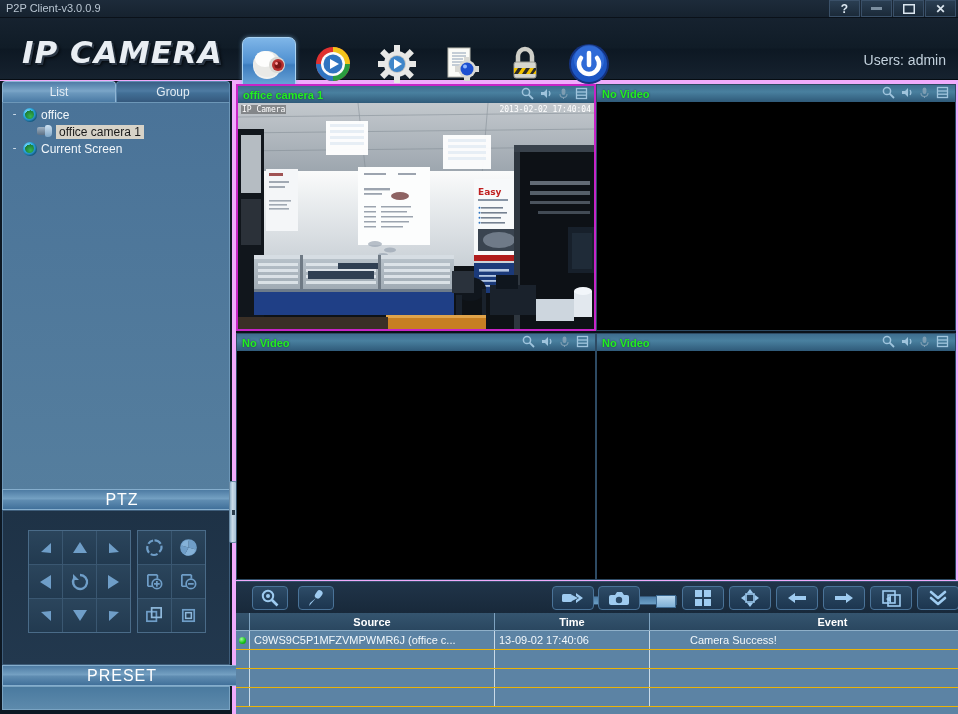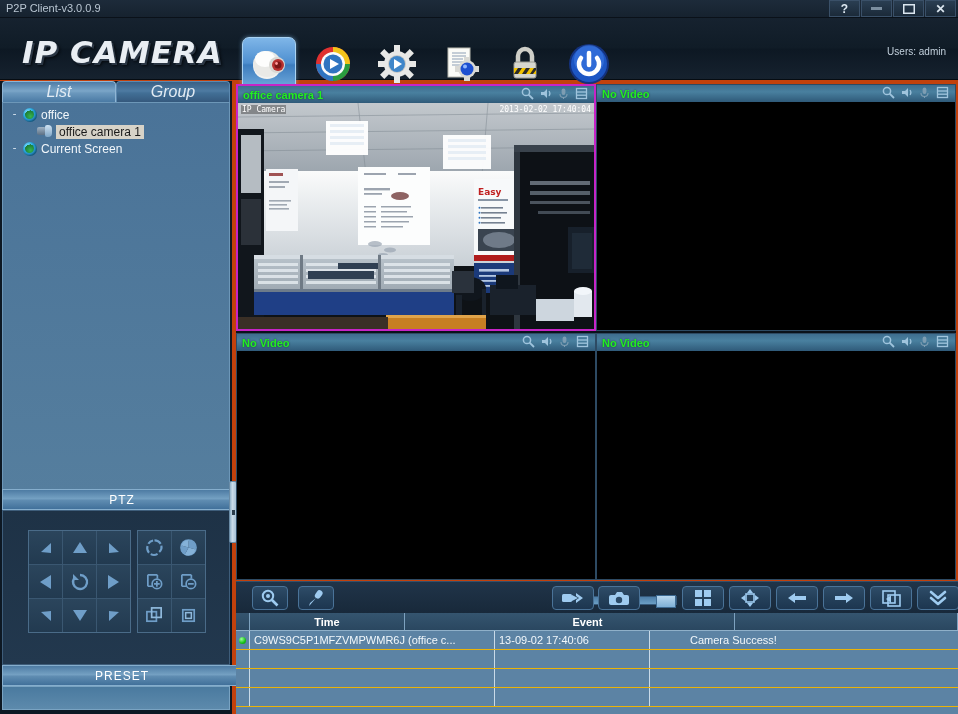--- a/index.html
+++ b/index.html
@@ -2,21 +2,21 @@
 <html><head>
 <meta charset="utf-8">
 <style>
   * { box-sizing: border-box; margin: 0; padding: 0; }
   html, body {
     width: 958px; height: 714px;
     background: #0a1119;
     font-family: "Liberation Sans", sans-serif;
     overflow: hidden;
   }
-  #app { position: relative; width: 958px; height: 714px; background: #c2410c; }
+  #app { position: relative; width: 958px; height: 714px; background: #f0abfc; }
 
   
   .titlebar {
     position: absolute; left: 0; top: 0; width: 958px; height: 18px;
     background: linear-gradient(to bottom, #1d2b3a 0%, #16222f 100%);
     border-bottom: 1px solid #0a1119;
   }
   .titlebar-text {
     position: absolute; left: 6px; top: 2px;
     font-size: 11px; color: #b9c6d2;
@@ -50,45 +50,44 @@
   .tb-btn {
     width: 54px; height: 54px; position: relative;
     display: flex; align-items: center; justify-content: center;
   }
   .tb-btn.active {
     background: linear-gradient(to bottom, #7fb6e8 0%, #4e8fd0 48%, #3c7cbe 52%, #74aede 100%);
     border: 1px solid #a9d2f2; border-radius: 7px;
     box-shadow: 0 0 4px rgba(130,190,240,.6);
   }
   .users {
-    position: absolute; right: 12px; top: 28px;
-    font-size: 10px; color: #c3d1dd;
+    position: absolute; right: 12px; top: 34px;
+    font-size: 14px; color: #c3d1dd;
   }
   .clock {
     position: absolute; right: 10px; top: 44px;
     background: #000; color: #e8f0f7;
     font-family: "DejaVu Sans Mono", monospace;
     font-size: 15px; letter-spacing: 1px;
     padding: 2px 8px 3px 8px;
     border: 1px solid #2c3a49;
   }
 
   
   .sidebar {
     position: absolute; left: 0; top: 81px; width: 232px; height: 633px;
     background: #0d1823;
   }
   .tabs { position: absolute; left: 2px; top: 0; width: 228px; height: 21px; display: flex; }
   .tab {
     flex: 1; height: 21px;
     display: flex; align-items: center; justify-content: center;
-    font-size: 16px; color: #e3ecf4;
+    font-size: 12px; color: #e3ecf4;
     border-top-left-radius: 4px; border-top-right-radius: 4px;
     border: 1px solid #4a6versión;
-    font-style: italic;
   }
   .tab.active {
     background: linear-gradient(to bottom, #4f7ca6 0%, #7ba6c8 45%, #6b98bd 55%, #4a7aa4 100%);
     border: 1px solid #8fb5d4; border-bottom: none;
   }
   .tab.inactive {
     background: linear-gradient(to bottom, #3a6085 0%, #4e7ba2 45%, #426f96 55%, #35597d 100%);
     border: 1px solid #5c89b0; border-bottom: none;
   }
   .tree {
@@ -145,21 +144,21 @@
     content: ""; position: absolute; left: 2px; top: 28px; width: 3px; height: 5px;
     background: #2a3c4c;
   }
 
   
   .panel-bar {
     position: absolute; left: 2px; width: 240px; height: 21px;
     background: linear-gradient(to bottom, #4d7ba3 0%, #74a0c2 45%, #5f8cb1 55%, #41709a 100%);
     border: 1px solid #85aecd;
     display: flex; align-items: center; justify-content: center;
-    font-size: 12px; color: #ffffff; letter-spacing: 1px;
+    font-size: 16px; color: #ffffff; letter-spacing: 1px;
   }
   #ptz-bar { top: 408px; }
   #preset-bar { top: 584px; }
   .ptz-body {
     position: absolute; left: 2px; top: 429px; width: 228px; height: 155px;
     background: linear-gradient(to bottom, #1e3246 0%, #22384e 100%);
     border: 1px solid #3e5d7a;
   }
   .pad {
     position: absolute; display: grid; gap: 1px;
@@ -870,20 +869,21 @@
       <svg width="20" height="18" viewBox="0 0 20 18">
         <path d="M3 3 L10 9 L17 3" fill="none" stroke="#9ecbf0" stroke-width="2.6" stroke-linecap="round" stroke-linejoin="round"></path>
         <path d="M3 9 L10 15 L17 9" fill="none" stroke="#9ecbf0" stroke-width="2.6" stroke-linecap="round" stroke-linejoin="round"></path>
         </svg>
     </div>
   </div>
 
   <div class="etable">
     <div class="ethead">
       <div class="eth c0"></div>
+      <div class="eth c1">Source</div>
       <div class="eth c2">Time</div>
       <div class="eth c3">Event</div>
       <div class="eth c4"></div>
     </div>
     <div class="etrow">
       <div class="etd c0">
           <span class="dot"></span>
         </div>
       <div class="etd c1">C9WS9C5P1MFZVMPWMR6J (office c...</div>
       <div class="etd c2">13-09-02 17:40:06</div>

